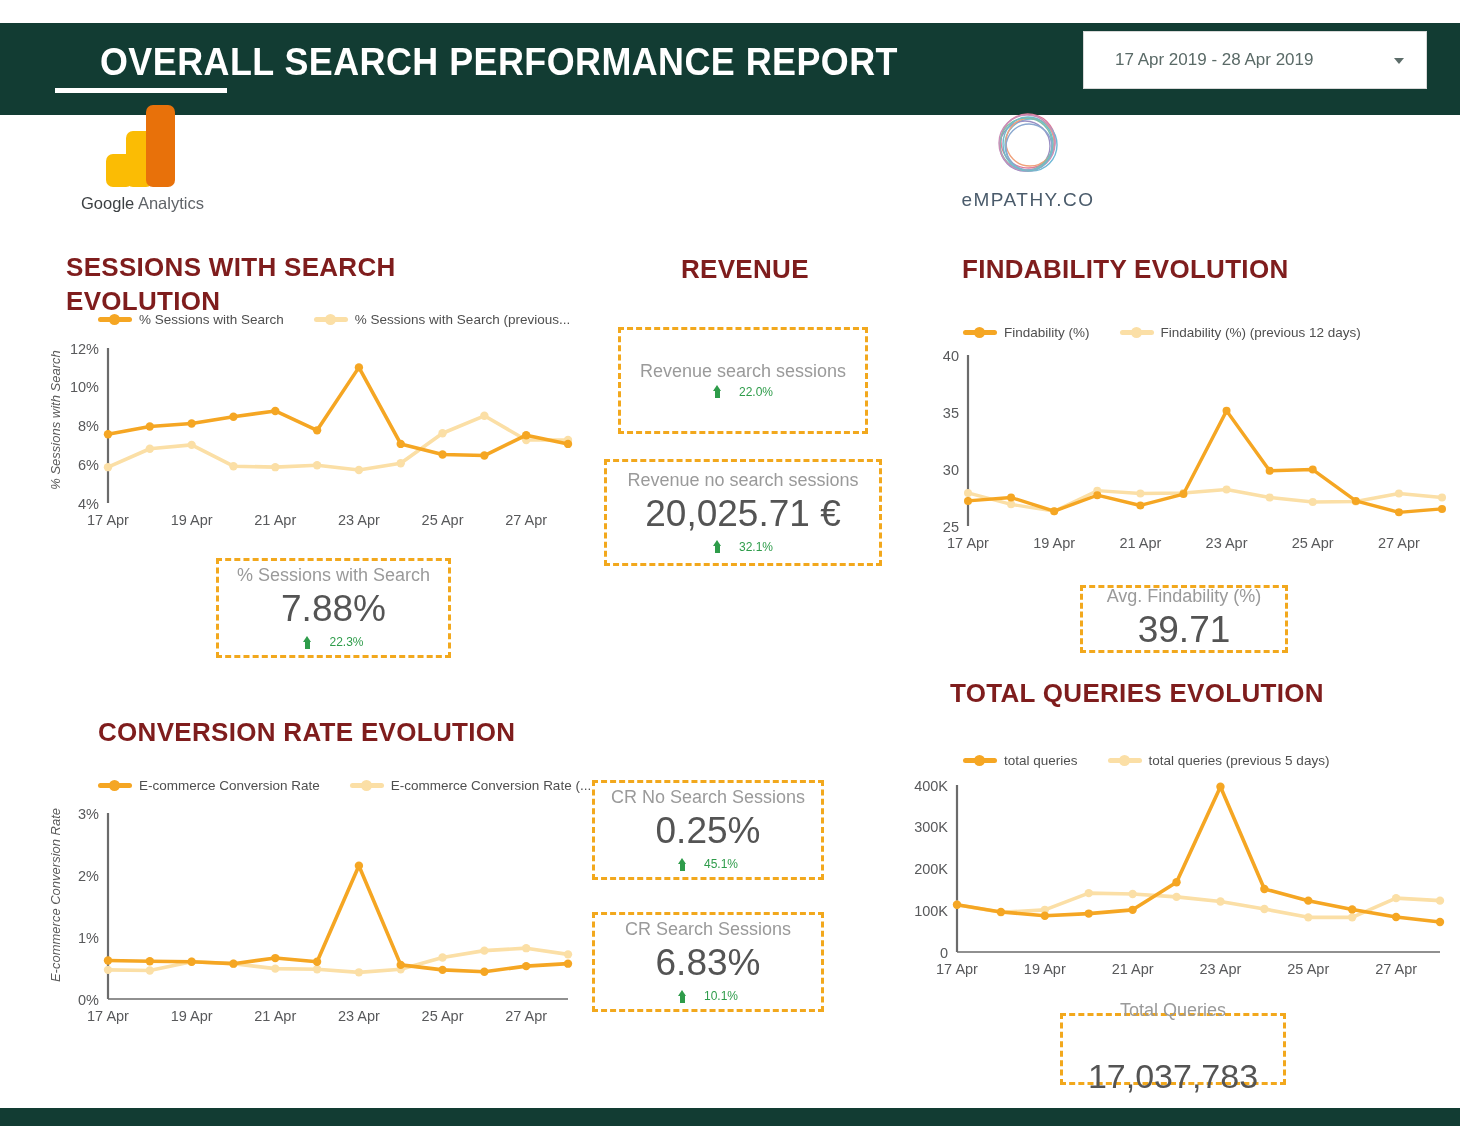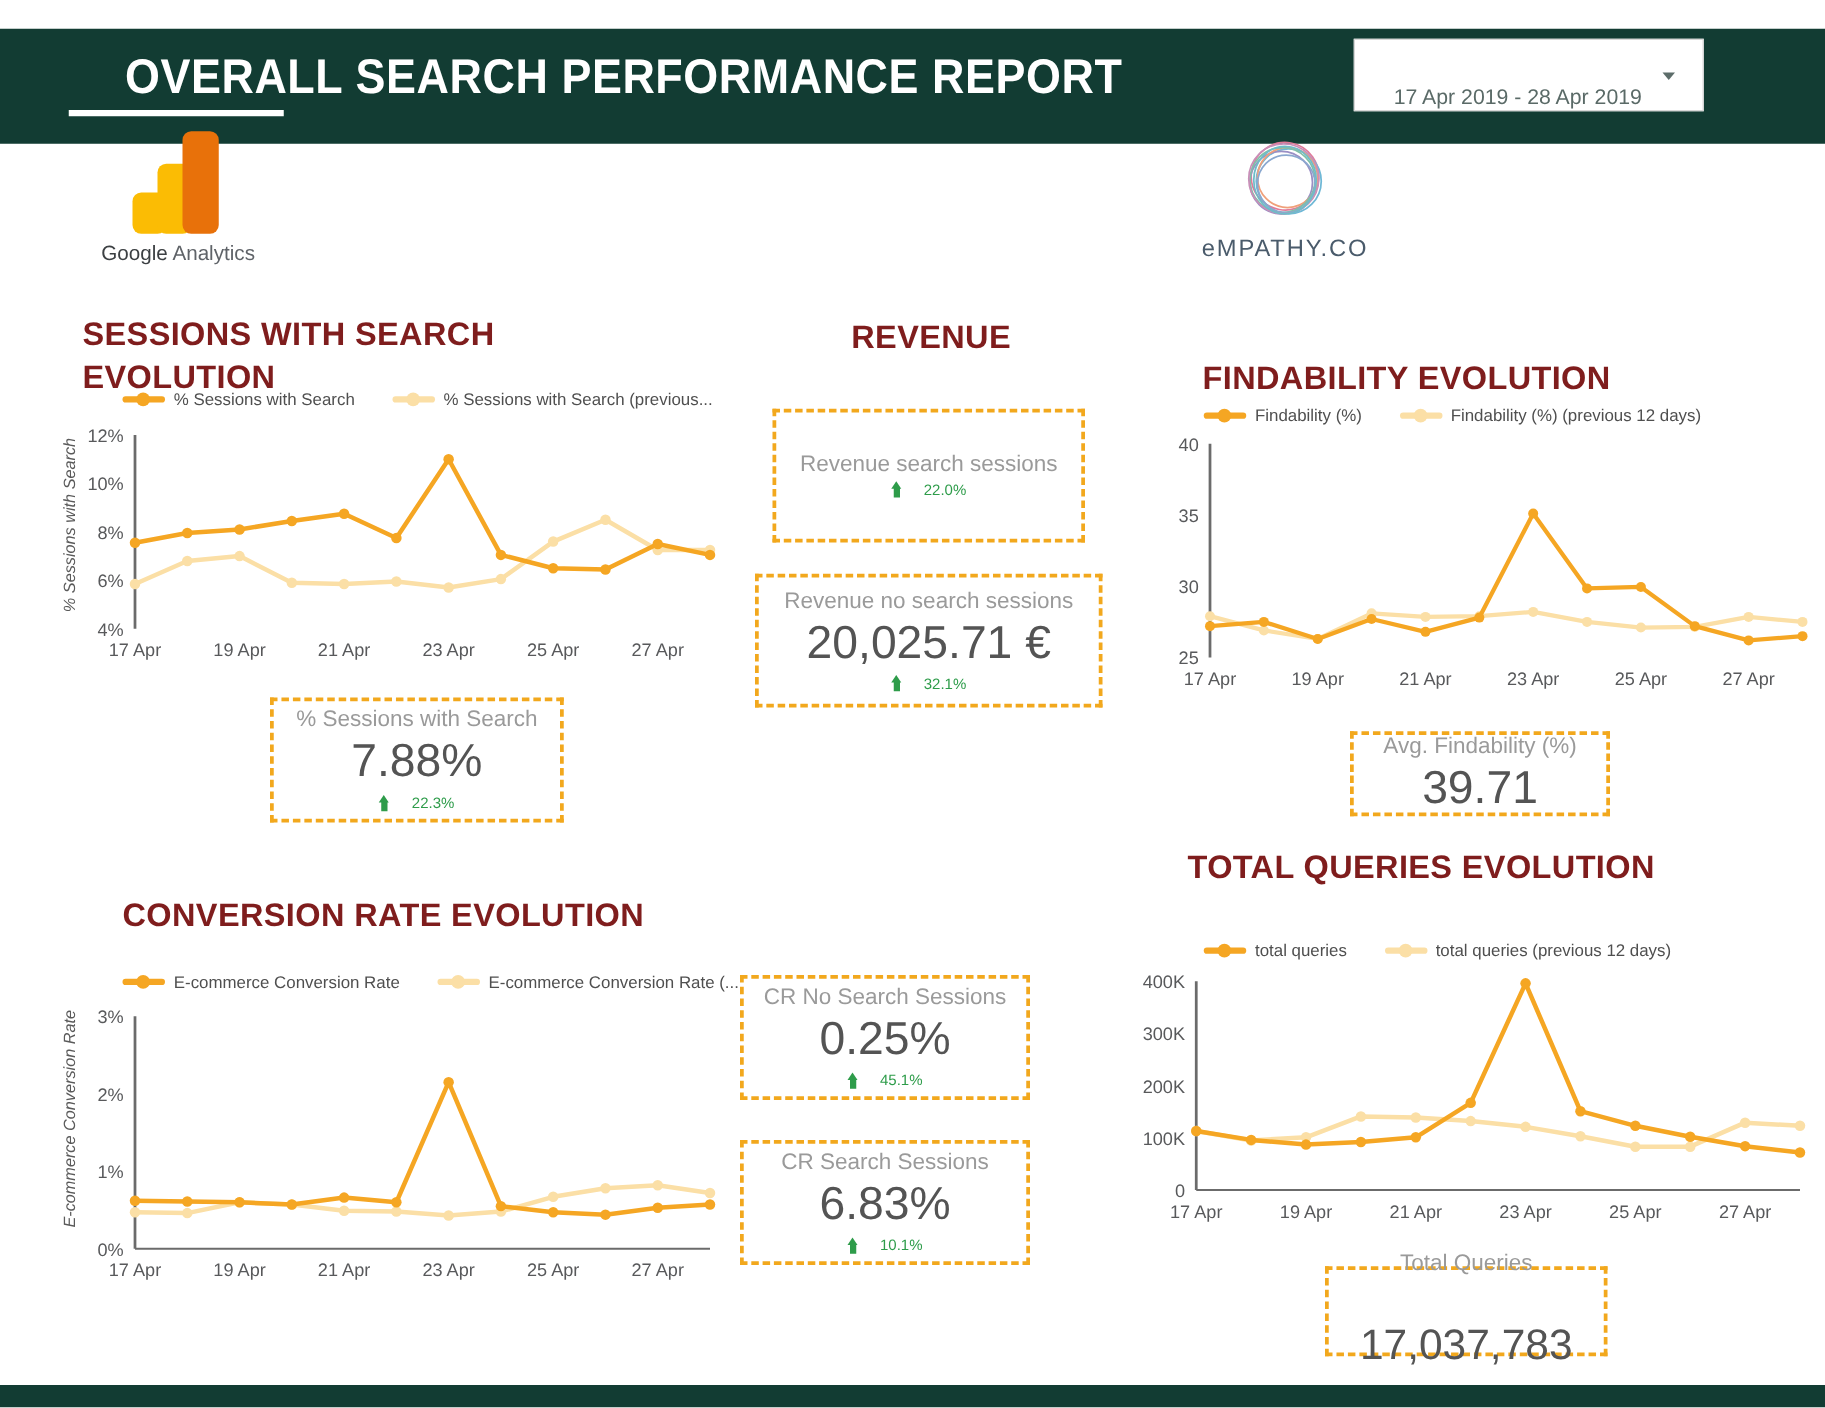--- a/index.html
+++ b/index.html
@@ -18,24 +18,24 @@
   }
   .header-title{
     position:absolute;left:100px;top:17px;
     font-size:39px;font-weight:bold;color:#ffffff;
     letter-spacing:0.5px;
     font-family:"Liberation Sans Narrow","Liberation Sans",sans-serif;
     transform:scaleX(0.92);transform-origin:left center;
     white-space:nowrap;
   }
   .date-picker{
-    position:absolute;left:1083px;top:8px;width:280px;height:58px;
+    position:absolute;left:1083px;top:8px;width:344px;height:58px;
     background:#ffffff;border:1px solid #d8d8d8;
     box-sizing:border-box;
-    display:flex;align-items:flex-end;
+    display:flex;align-items:center;
   }
   .date-picker-text{
     margin-left:31px;font-size:17px;color:#5a6a67;white-space:nowrap;
   }
   .date-picker-caret{
     position:absolute;right:22px;top:50%;margin-top:-2px;
     width:0;height:0;border-left:5px solid transparent;
     border-right:5px solid transparent;border-top:6px solid #5d6d6a;
   }
   .tab-indicator{
@@ -238,21 +238,21 @@
 
 <div class="kpi" style="left:604px;top:459px;width:278px;height:107px;">
   <div class="kpi-label">Revenue no search sessions</div>
   <div class="kpi-value">20,025.71 €</div>
   <div class="kpi-delta">
     <span class="arrow-up"></span>
     <span>32.1%</span>
   </div>
 </div>
 
-<div class="panel-title" style="left:962px;top:252px;margin-top:33px;">FINDABILITY EVOLUTION</div>
+<div class="panel-title" style="left:962px;top:252px;">FINDABILITY EVOLUTION</div>
 
 <div class="legend" style="left:963px;top:325px;">
   <div class="legend-item">
     <span class="legend-line" style="background:#F5A623;"></span>
     <span>Findability (%)</span>
   </div>
   <div class="legend-item">
     <span class="legend-line" style="background:#FBDFA6;"></span>
     <span>Findability (%) (previous 12 days)</span>
   </div>
@@ -383,21 +383,21 @@
 
 <div class="panel-title" style="left:950px;top:676px;">TOTAL QUERIES EVOLUTION</div>
 
 <div class="legend" style="left:963px;top:753px;">
   <div class="legend-item">
     <span class="legend-line" style="background:#F5A623;"></span>
     <span>total queries</span>
   </div>
   <div class="legend-item">
     <span class="legend-line" style="background:#FBDFA6;"></span>
-    <span>total queries (previous 12 days)</span>
+    <span>total queries (previous 5 days)</span>
   </div>
 </div>
 
 <div class="chart-block" style="left:895px;top:775px;">
   <svg id="svg-queries" width="555" height="215">
       <line x1="62" y1="10" x2="62" y2="177" stroke="#6b6b6b" stroke-width="2.2"></line>
       <line x1="62" y1="177" x2="545" y2="177" stroke="#6b6b6b" stroke-width="1.6"></line>
       <text x="53" y="182.5" text-anchor="end" class="tick-text">0</text>
       <text x="53" y="140.75" text-anchor="end" class="tick-text">100K</text>
       <text x="53" y="99" text-anchor="end" class="tick-text">200K</text>

